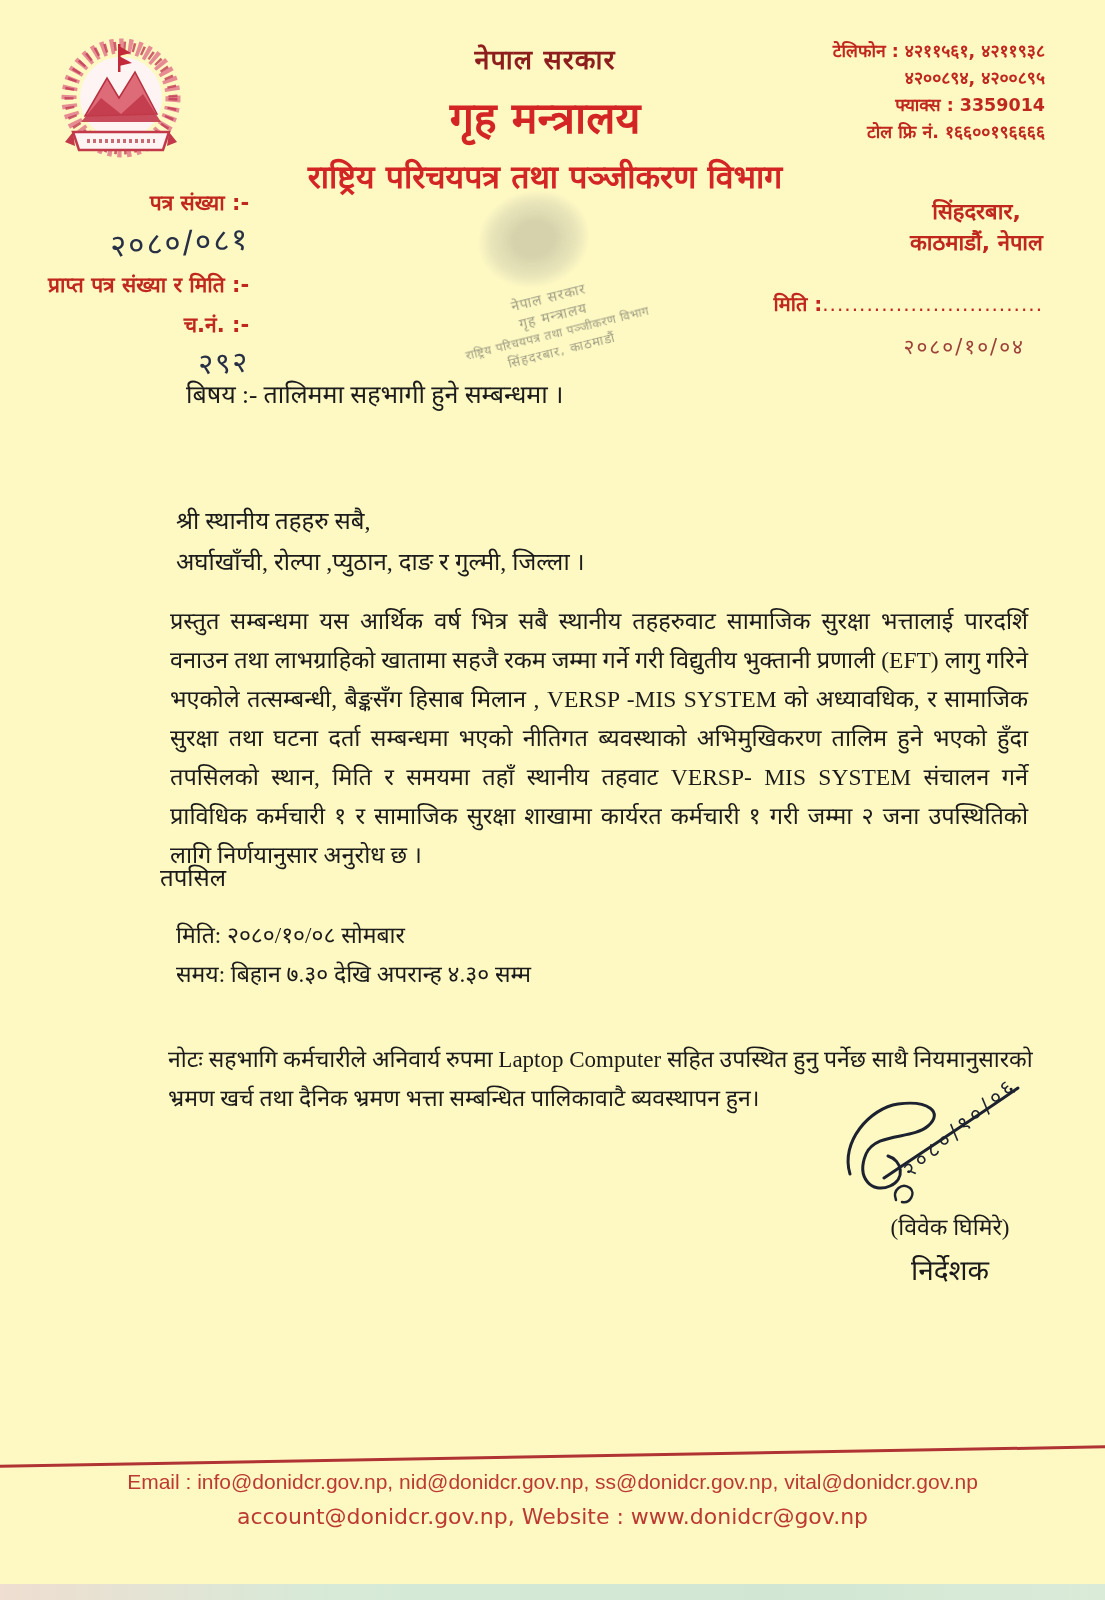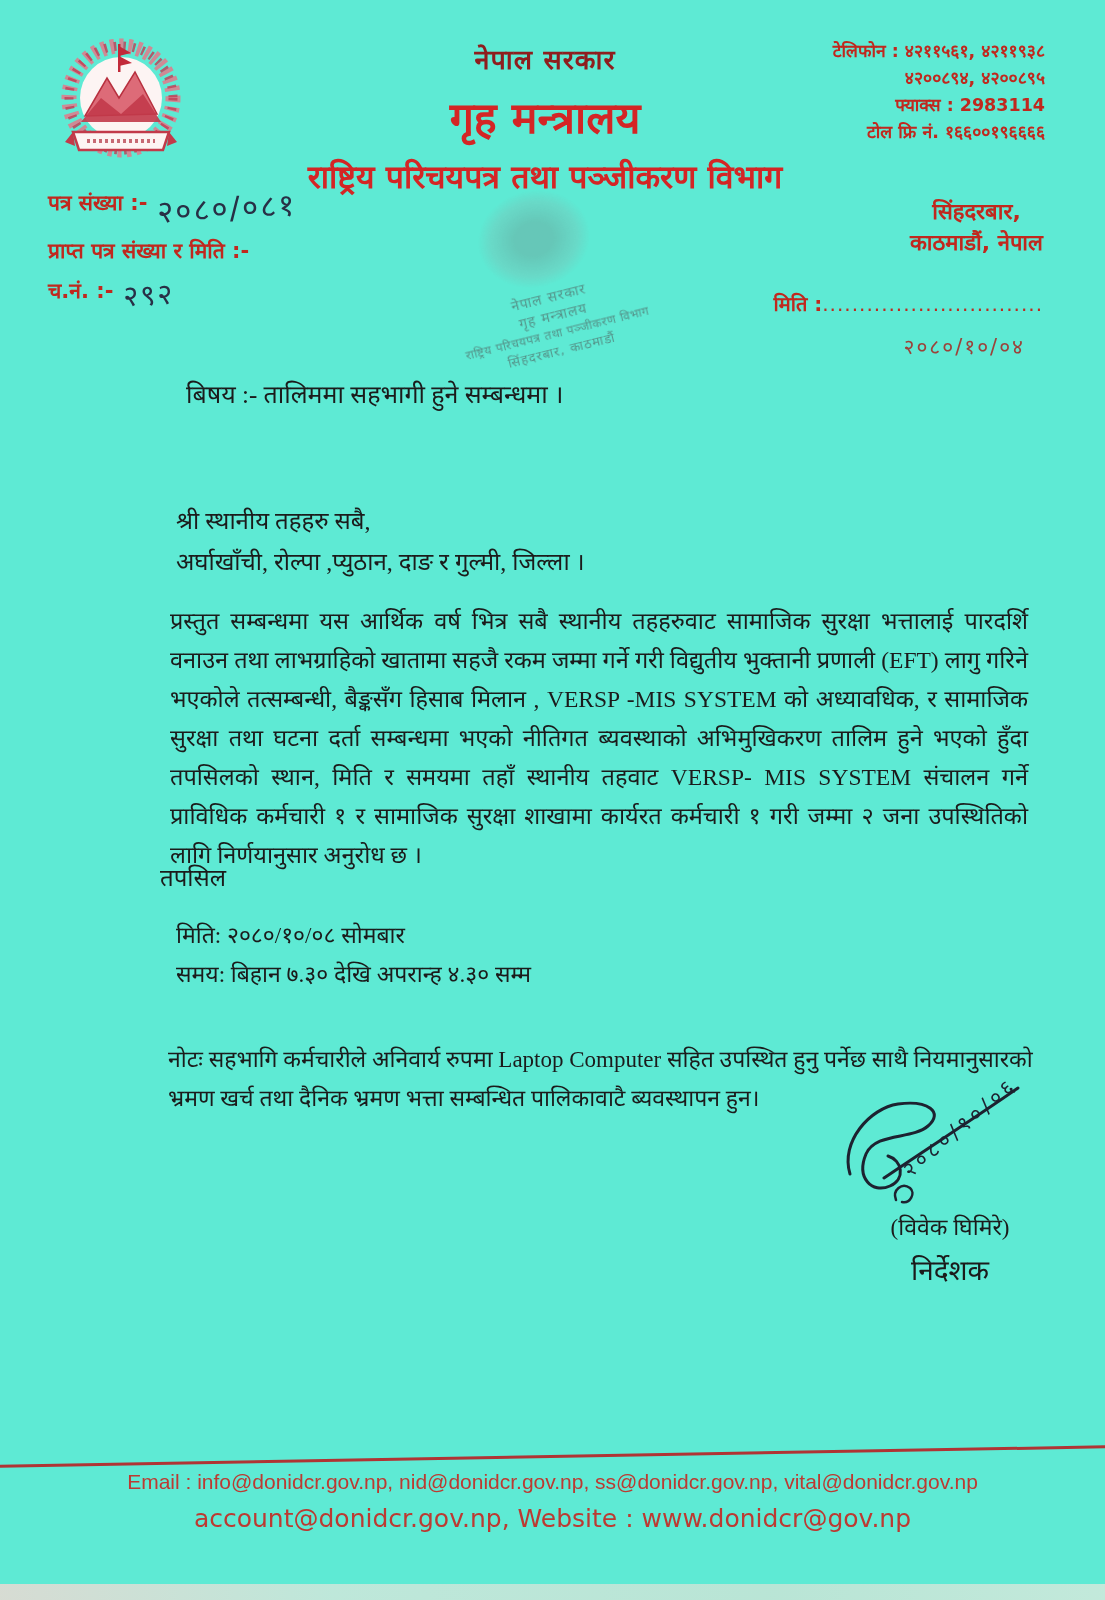--- a/index.html
+++ b/index.html
@@ -1,29 +1,29 @@
 <!DOCTYPE html>
 <html><head>
 <meta charset="utf-8">
 <style>
   html,body{margin:0;padding:0;background:#e9e9e7;}
-  .page{position:relative;width:1105px;height:1600px;margin:0 auto;background:#5eead4;
+  .page{position:relative;width:1105px;height:1600px;margin:0 auto;background:#fef9c3;
         overflow:hidden;font-family:"Liberation Serif",serif;color:#1b1b1b;}
   
   .emblem{position:absolute;left:55px;top:36px;width:132px;height:132px;}
   .hdr-center{position:absolute;left:150px;top:40px;width:790px;text-align:center;
               font-family:"DejaVu Sans",sans-serif;font-weight:bold;}
   .hdr-gov{font-size:27px;color:#8e1e1e;letter-spacing:1px;}
   .hdr-ministry{font-size:43px;color:#d42525;margin-top:10px;}
   .hdr-dept{font-size:32px;color:#d42525;margin-top:8px;}
   .contact{position:absolute;top:38px;right:60px;text-align:right;color:#c0281e;
            font-family:"DejaVu Sans",sans-serif;font-weight:bold;font-size:17.5px;line-height:27px;margin-left:16px;}
   
   .meta{position:absolute;left:48px;top:186px;font-family:"DejaVu Sans",sans-serif;}
-  .meta-line{display:flex;margin-bottom:6px;}
+  .meta-line{display:flex;align-items:flex-end;margin-bottom:6px;flex-direction:column;}
   .meta-label{color:#c0281e;font-weight:bold;font-size:21px;line-height:34px;white-space:nowrap;}
   .hand{color:#283046;font-size:31px;letter-spacing:2px;transform:rotate(-3deg);
         display:inline-block;margin-left:10px;font-weight:normal;}
   .hand-small{font-size:29px;}
   
   .stamp{position:absolute;left:428px;top:190px;width:230px;text-align:center;
          transform:rotate(-14deg);opacity:.55;color:#4c4c4c;
          font-family:"DejaVu Sans",sans-serif;filter:blur(.3px);}
   .stamp-circle{width:112px;height:96px;margin:0 auto 2px auto;border-radius:50%;
     background:radial-gradient(rgba(120,120,120,.55) 25%,rgba(150,150,150,.35) 55%,transparent 72%);}
@@ -54,21 +54,21 @@
             transform-origin:left center;color:#1d2230;font-size:21px;letter-spacing:4px;
             font-family:"DejaVu Sans",sans-serif;}
   .sig-name{position:absolute;left:845px;top:1210px;width:210px;text-align:center;font-size:23px;}
   .sig-title{position:absolute;left:845px;top:1250px;width:210px;text-align:center;font-size:28px;}
   
   .foot-line{position:absolute;left:-10px;right:-10px;top:1455px;height:3px;background:#b03434;
              transform:rotate(-1deg);}
   .foot-mail1{position:absolute;left:0;right:0;top:1470px;text-align:center;color:#bc3a32;
               font-size:21px;font-family:Liberation Sans, sans-serif;}
   .foot-mail2{position:absolute;left:0;right:0;top:1504px;text-align:center;color:#bc3a32;
-              font-size:25px;font-family:"DejaVu Sans",sans-serif;}
+              font-size:22px;font-family:"DejaVu Sans",sans-serif;}
   .band{position:absolute;left:0;right:0;bottom:0;height:16px;opacity:.85;
         background:linear-gradient(90deg,#ecd9d3 0%,#cfe7db 30%,#c9e4d6 70%,#d4e9dc 100%);}
 </style>
 </head>
 <body>
 
 <div class="page">
 
   <svg class="emblem" viewBox="0 0 132 132">
     <circle cx="66" cy="62" r="52" fill="none" stroke="#e2798a" stroke-width="15" stroke-dasharray="4 5" opacity="0.85"></circle>
@@ -85,21 +85,21 @@
 
   <div class="hdr-center">
     <div class="hdr-gov">नेपाल सरकार</div>
     <div class="hdr-ministry">गृह मन्त्रालय</div>
     <div class="hdr-dept">राष्ट्रिय परिचयपत्र तथा पञ्जीकरण विभाग</div>
   </div>
 
   <div class="contact">
     <div>टेलिफोन : ४२११५६१, ४२११९३८</div>
     <div>४२००८९४, ४२००८९५</div>
-    <div>फ्याक्स : 2983114</div>
+    <div>फ्याक्स : 3359014</div>
     <div>टोल फ्रि नं. १६६००१९६६६६</div>
   </div>
 
   <div class="meta">
     <div class="meta-line">
       <span class="meta-label">पत्र संख्या :-</span>
       <span class="hand">२०८०/०८१</span>
     </div>
     <div class="meta-line">
       <span class="meta-label">प्राप्त पत्र संख्या र मिति :-</span>

